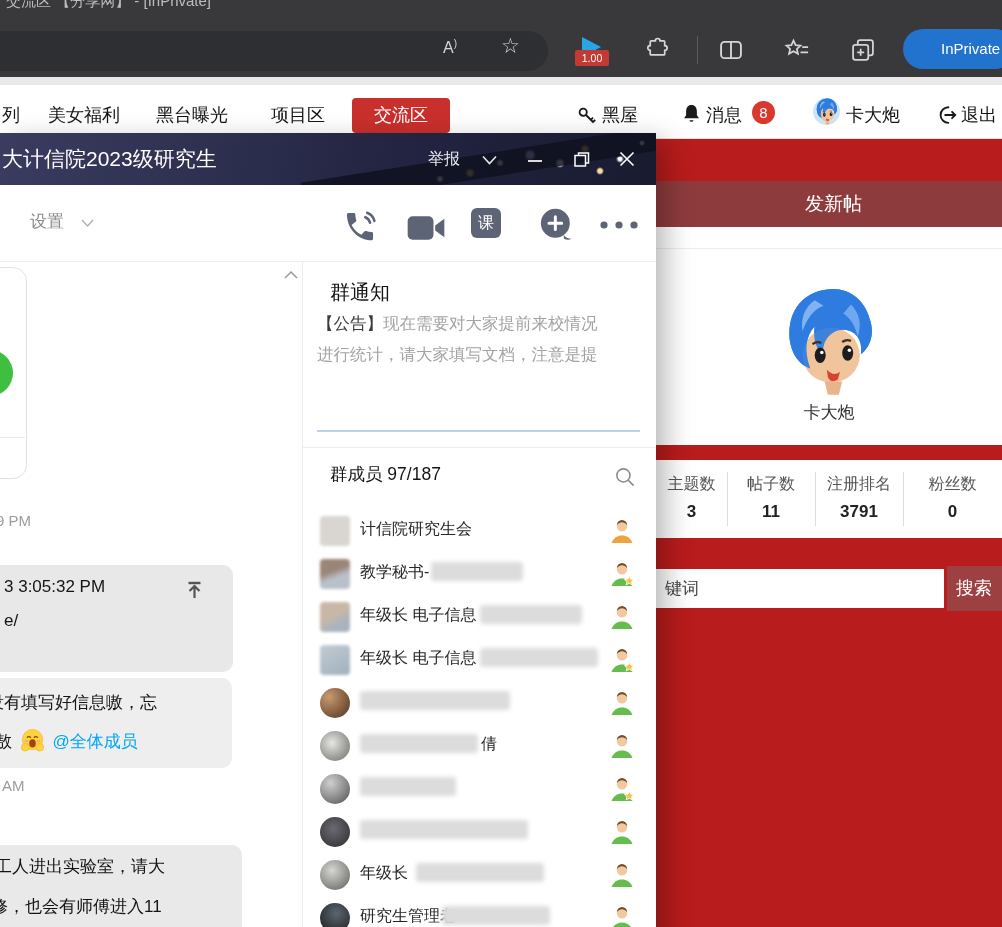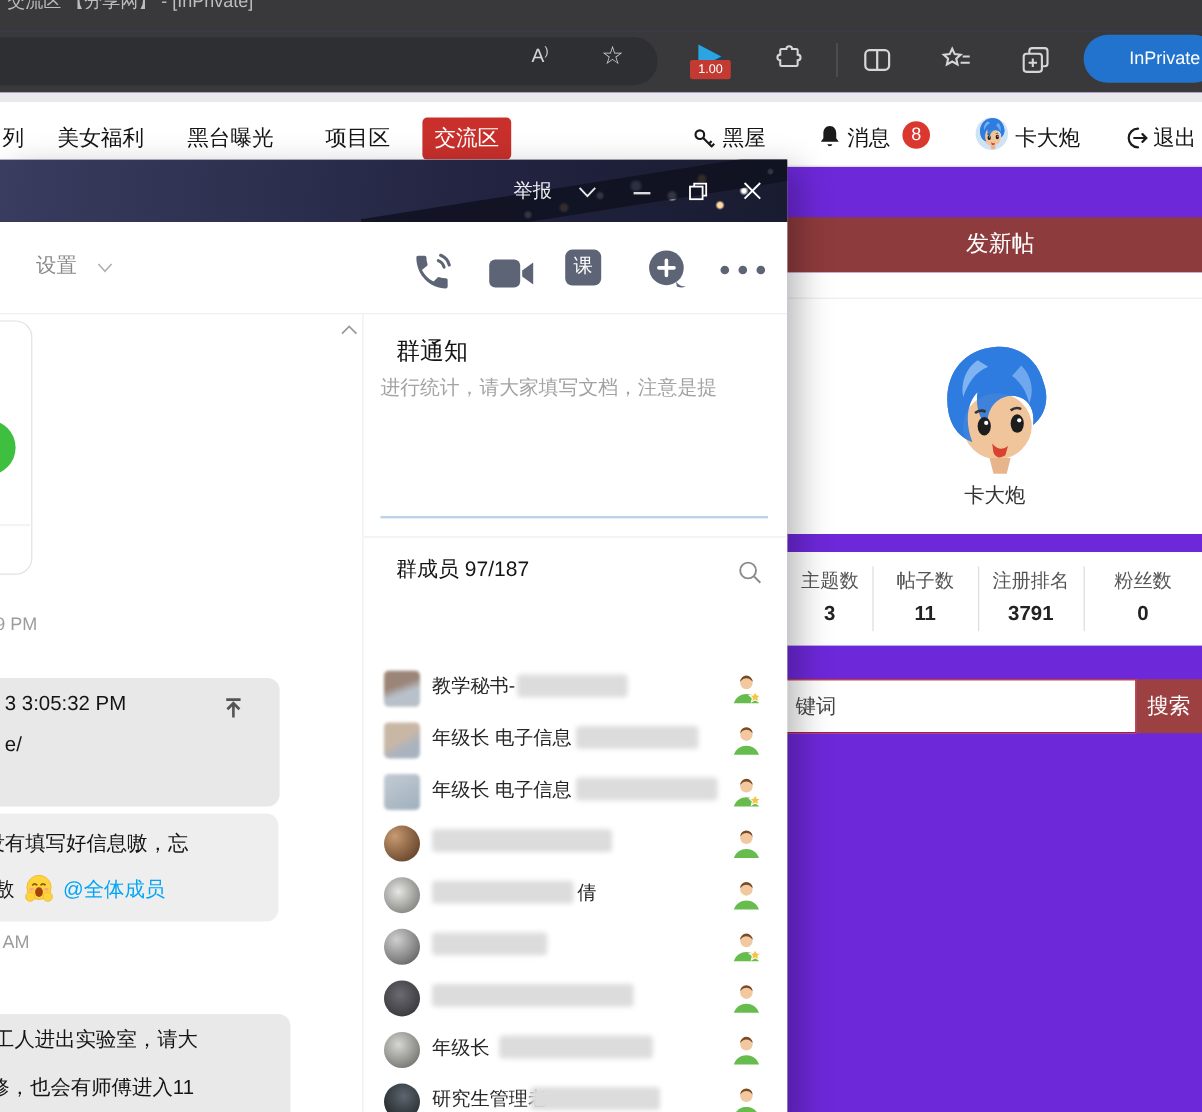--- a/index.html
+++ b/index.html
@@ -1,54 +1,54 @@
 <!DOCTYPE html>
 <html><head>
 <meta charset="utf-8">
 <style>
   html,body{margin:0;padding:0;background:#222;}
   *{box-sizing:border-box;font-family:"Liberation Sans","DejaVu Sans",sans-serif;}
-  .screen{position:relative;width:1002px;height:927px;overflow:hidden;background:#6d28d9;}
+  .screen{position:relative;width:1002px;height:927px;overflow:hidden;background:#b91c1c;}
 
   
   .tabstrip{position:absolute;left:0;top:0;width:1002px;height:26px;background:#39393b;overflow:hidden;}
   .tabtitle{position:absolute;left:6px;top:-8px;font-size:15px;color:#bdbdbd;white-space:nowrap;}
   .toolbar{position:absolute;left:0;top:26px;width:1002px;height:51px;background:#39393b;}
   .addrbar{position:absolute;left:-24px;top:5px;width:572px;height:40px;background:#2e2f33;border-radius:20px;}
   .icon-readaloud{position:absolute;left:443px;top:12px;color:#d6d6d6;font-size:16px;}
   .icon-readaloud small{font-size:10px;vertical-align:6px;}
   .icon-fav{position:absolute;left:501px;top:8px;color:#d6d6d6;font-size:21px;}
   .ext-play{position:absolute;left:582px;top:11px;width:0;height:0;border-left:19px solid #2ba4e4;border-top:10px solid transparent;border-bottom:10px solid transparent;filter:drop-shadow(2px 1px 0 #16476b);}
   .ext-badge{position:absolute;left:575px;top:24px;width:34px;height:16px;background:#c23a32;border-radius:2px;color:#fff;font-size:10.5px;text-align:center;line-height:16px;}
   .tool-svg{position:absolute;top:10px;}
   .tb-divider{position:absolute;left:697px;top:10px;width:1px;height:28px;background:#5c5c5c;}
   .btn-inprivate{position:absolute;left:903px;top:3px;width:112px;height:40px;background:#2273cd;border-radius:20px;color:#fff;font-size:15px;text-align:left;padding-left:38px;line-height:40px;}
   .pagegap{position:absolute;left:0;top:77px;width:1002px;height:8px;background:#e9e9eb;}
 
   
   .navbar{position:absolute;left:0;top:85px;width:1002px;height:54px;background:#fff;border-bottom:1px solid #e2e2e2;}
   .nav-item{position:absolute;top:18px;font-size:18px;color:#151515;white-space:nowrap;}
-  .nav-active{position:absolute;left:352px;top:13px;width:74px;height:35px;background:#c9302c;border-radius:4px;color:#fff;font-size:18px;text-align:center;line-height:35px;}
+  .nav-active{position:absolute;left:352px;top:13px;width:98px;height:35px;background:#c9302c;border-radius:4px;color:#fff;font-size:18px;text-align:center;line-height:35px;}
   .nav-right-text{position:absolute;top:18px;font-size:18px;color:#151515;white-space:nowrap;}
   .msg-badge{position:absolute;left:752px;top:16px;width:23px;height:23px;background:#da382f;border-radius:50%;color:#fff;font-size:15px;text-align:center;line-height:23px;}
   .nav-avatar{position:absolute;left:813px;top:13px;width:27px;height:27px;border-radius:50%;overflow:hidden;background:#cfe3f7;}
 
   
   .newpost-bar{position:absolute;left:560px;top:181px;width:442px;height:46px;background:#8e3b3d;}
   .newpost-label{position:absolute;left:245px;top:0;width:197px;text-align:left;color:#fff;font-size:19px;line-height:46px;}
   .profile-card{position:absolute;left:656px;top:227px;width:346px;height:218px;background:#fff;}
   .profile-divider{position:absolute;left:0;top:21px;width:346px;height:1px;background:#ededed;}
   .profile-avatar{position:absolute;left:118px;top:58px;width:110px;height:114px;}
   .profile-name{position:absolute;left:0;top:174px;width:346px;text-align:center;font-size:17px;color:#333;}
   .stats-card{position:absolute;left:656px;top:460px;width:346px;height:78px;background:#fff;}
   .stat-cell{position:absolute;top:0;height:98px;text-align:center;}
   .stat-label{margin-top:14px;font-size:16px;color:#555;}
   .stat-value{margin-top:7px;font-size:17px;font-weight:bold;color:#222;}
   .stat-div{position:absolute;top:12px;width:1px;height:54px;background:#ddd;}
-  .search-input{position:absolute;left:600px;top:566px;width:347px;height:45px;background:#fff;border:1px solid #b91c1c;font-size:17px;color:#444;padding-left:62px;outline:none;}
+  .search-input{position:absolute;left:600px;top:566px;width:347px;height:45px;background:#fff;border:3px solid #b91c1c;font-size:17px;color:#444;padding-left:62px;outline:none;}
   .search-btn{position:absolute;left:947px;top:566px;width:62px;height:45px;background:#9c4042;color:#fff;font-size:18px;text-align:left;padding-left:9px;line-height:45px;}
 
   
   .qq{position:absolute;left:0;top:133px;width:656px;height:812px;background:#fff;box-shadow:10px 8px 26px rgba(0,0,0,.28);}
   .qq-header{position:absolute;left:0;top:0;width:656px;height:52px;overflow:hidden;
     background:
       radial-gradient(circle at 642px 10px,#fff 0 1.5px,rgba(255,255,255,0) 3px),
       radial-gradient(circle at 600px 38px,#ffd9a0 0 2px,rgba(255,216,160,0) 4px),
       radial-gradient(circle at 560px 30px,#fff 0 2px,rgba(255,255,255,0) 5px),
       radial-gradient(circle at 530px 22px,#cfe2ff 0 2.5px,rgba(207,226,255,0) 6px),
@@ -248,20 +248,21 @@
       <div class="stat-label">粉丝数</div>
       <div class="stat-value">0</div>
     </div>
   </div>
   <input class="search-input" value="键词" style="">
   <div class="search-btn">搜索</div>
 
   <div class="qq">
     <div class="qq-header">
       <div class="qq-bridge"></div>
+      <div class="qq-title">大计信院2023级研究生</div>
       <span class="qq-report">举报</span>
       <svg class="qq-ctl" style="left:481px;top:21px" width="17" height="12" viewBox="0 0 17 12">
         <path d="M2 2.5l6.5 7L15 2.5" fill="none" stroke="rgba(255,255,255,.9)" stroke-width="1.6"></path>
       </svg>
       <div class="qq-ctl" style="left:528px;top:27px;width:14px;height:2px;background:rgba(255,255,255,.85)"></div>
       <svg class="qq-ctl" style="left:572px;top:17px" width="19" height="19" viewBox="0 0 19 19">
         <rect x="3" y="5.5" width="10.5" height="10.5" fill="none" stroke="#fff" stroke-width="1.5"></rect>
         <path d="M6.5 5.5V3h10v10h-2.5" fill="none" stroke="#fff" stroke-width="1.5"></path>
       </svg>
       <svg class="qq-ctl" style="left:617px;top:16px" width="20" height="20" viewBox="0 0 20 20">
@@ -329,30 +330,38 @@
 
       <div class="bubble" style="left:-30px;top:583px;width:272px;height:110px;background:#e9e9e9">
         <div class="btext" style="left:34px;top:10px;margin-left:-9px">工人进出实验室，请大</div>
         <div class="btext" style="left:34px;top:50px;margin-left:-13px">修，也会有师傅进入11</div>
       </div>
     </div>
 
     <div class="qq-side">
       <div class="notice-title">群通知</div>
       <div class="notice-body">
+        <div><b>【公告】</b><span>现在需要对大家提前来校情况</span></div>
         <div>进行统计，请大家填写文档，注意是提</div>
       </div>
       <div class="notice-underline"></div>
       <div class="side-div"></div>
       <div class="members-header">群成员 97/187</div>
       <svg class="members-search" width="25" height="25" viewBox="0 0 24 24">
         <circle cx="10" cy="10" r="6.3" fill="none" stroke="#8a8a8a" stroke-width="1.5"></circle>
         <path d="M14.8 14.8l5 5" stroke="#8a8a8a" stroke-width="1.5"></path>
       </svg>
 
+      <div class="mrow" style="top:248px">
+        <div class="mavatar av-sq av1"></div>
+        <div class="mname">计信院研究生会</div>
+        <svg class="role" width="28" height="26" viewBox="0 0 28 26">
+            <use href="#p-owner"></use>
+          </svg>
+      </div>
       <div class="mrow" style="top:291px">
         <div class="mavatar av-sq av2"></div>
         <div class="mname"><span>教学秘书-</span><span class="blur" style="width:92px;margin-left:2px"></span></div>
         <svg class="role" width="28" height="26" viewBox="0 0 28 26">
             <use href="#p-admin"></use>
           </svg>
       </div>
       <div class="mrow" style="top:334px">
         <div class="mavatar av-sq av3"></div>
         <div class="mname"><span>年级长 电子信息</span><span class="blur" style="width:102px;margin-left:4px"></span></div>

